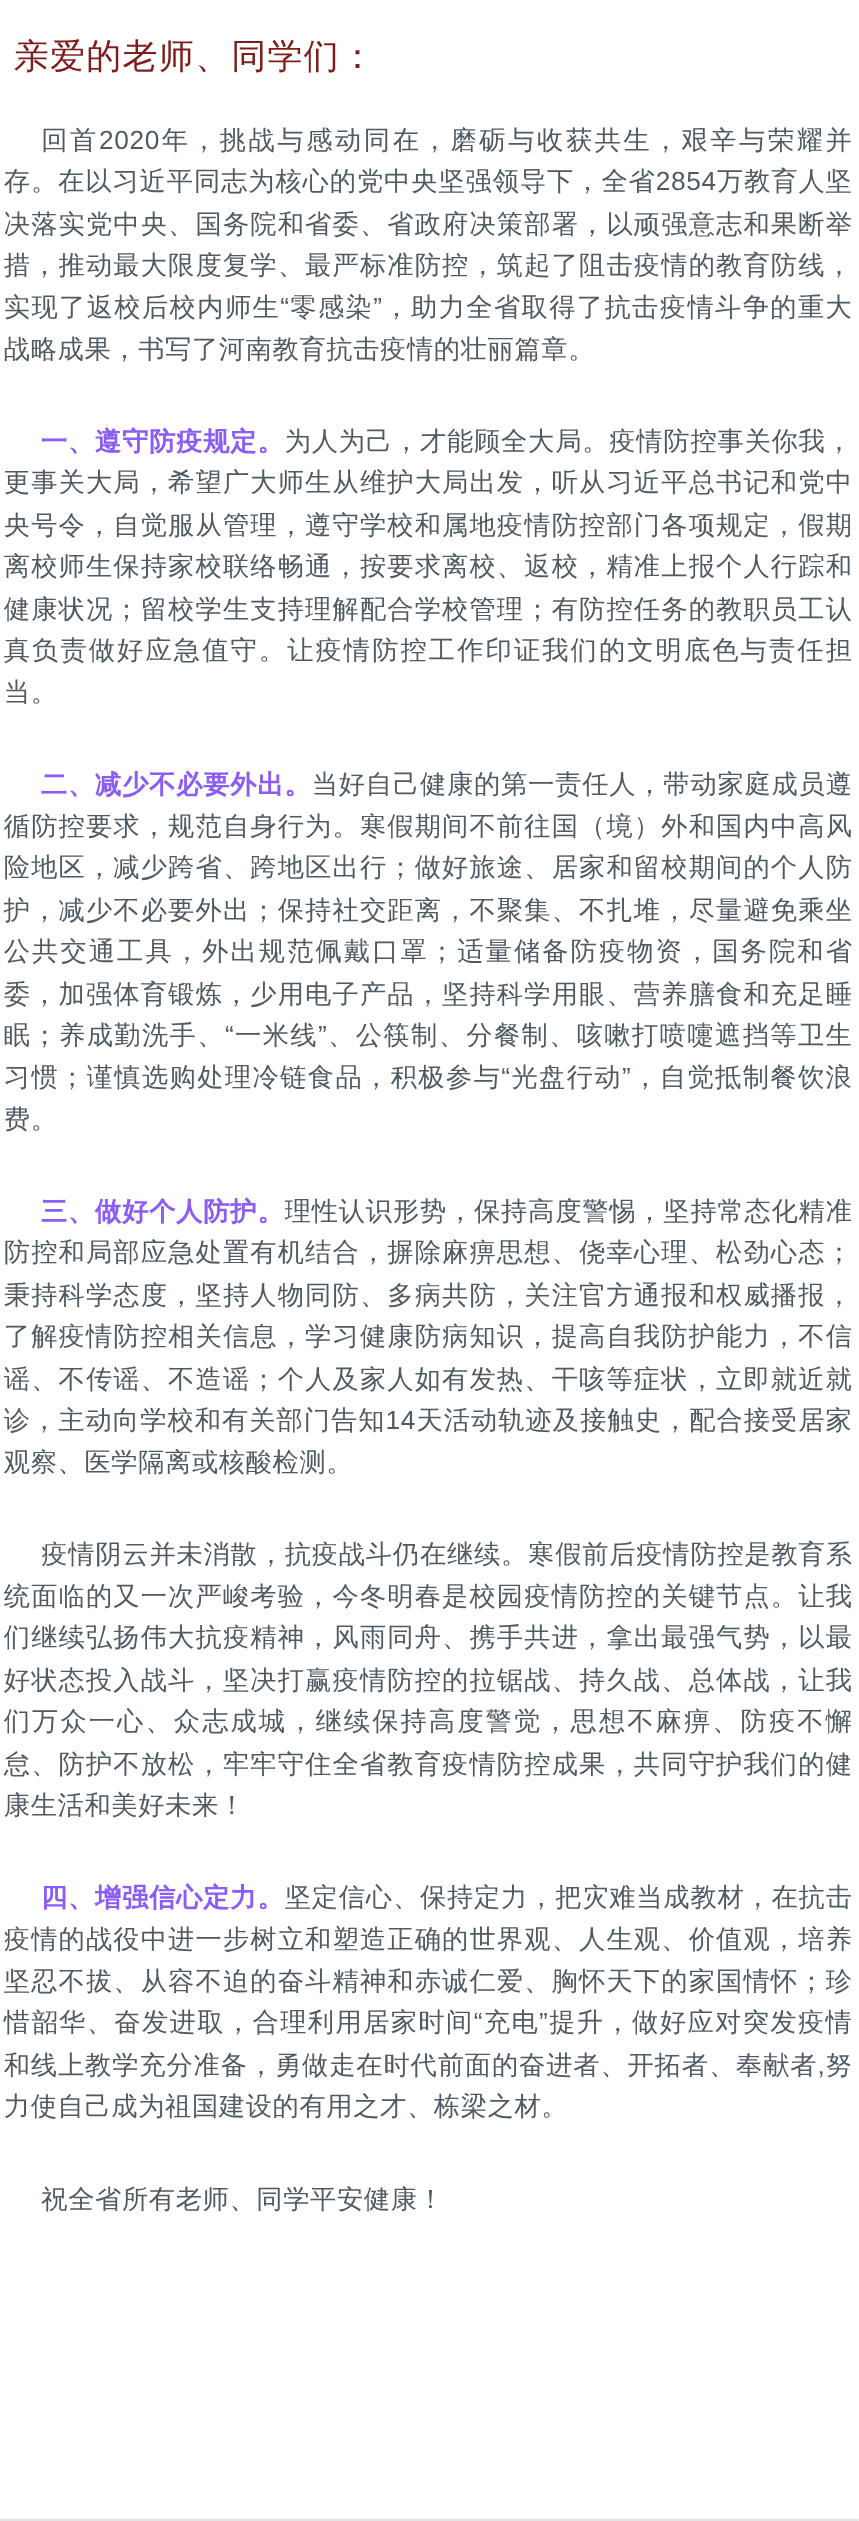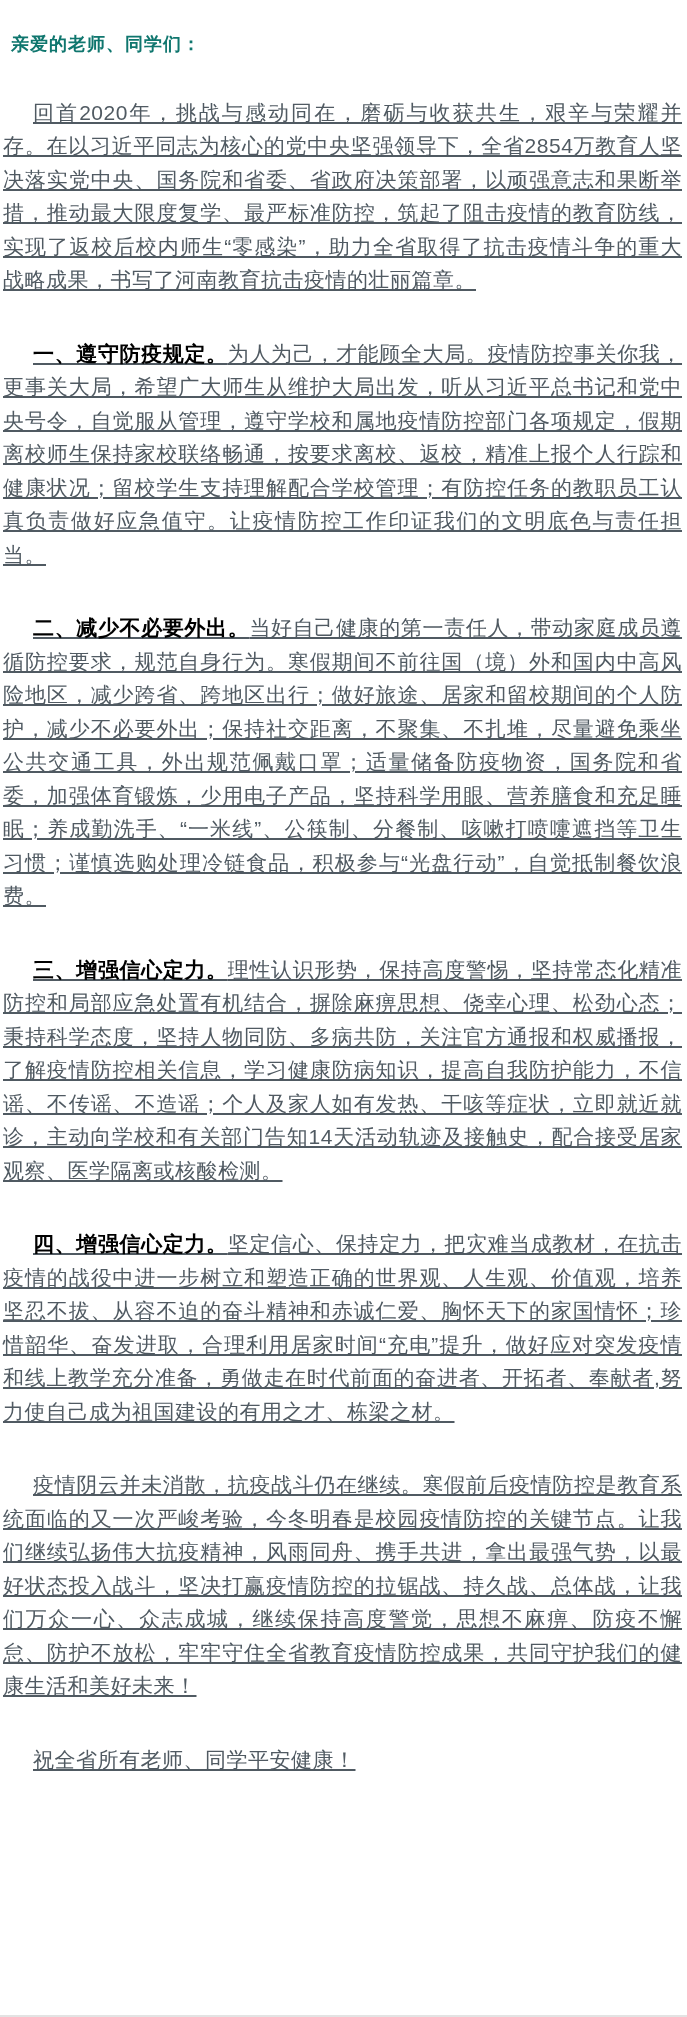--- a/index.html
+++ b/index.html
@@ -16,44 +16,43 @@
     border-bottom: 2px solid #e3e3e3;
     color: #505a62;
     font-size: 21px;
     line-height: 33.5px;
     text-align: justify;
     letter-spacing: 0.5px;
   }
   .salutation {
     margin: 0 0 34px 0;
     text-indent: 8px;
-    font-size: 18px;
-    font-weight: 700;
-    color: #0f766e;
+    font-size: 28px;
+    font-weight: 400;
+    color: #7f1d1d;
     letter-spacing: 1px;
   }
   .para {
     margin: 0 0 40px 0;
     text-indent: 30px;
-    text-decoration: underline;
   }
   .sec-title {
     font-weight: 700;
-    color: #000000;
+    color: #8b5cf6;
   }
 </style>
 </head>
 <body>
 
 <div class="page">
   <p class="salutation">亲爱的老师、同学们：</p>
 
   <div>
       <p class="para"><span>回首2020年，挑战与感动同在，磨砺与收获共生，艰辛与荣耀并存。在以习近平同志为核心的党中央坚强领导下，全省2854万教育人坚决落实党中央、国务院和省委、省政府决策部署，以顽强意志和果断举措，推动最大限度复学、最严标准防控，筑起了阻击疫情的教育防线，实现了返校后校内师生“零感染”，助力全省取得了抗击疫情斗争的重大战略成果，书写了河南教育抗击疫情的壮丽篇章。</span></p>
       <p class="para"><strong class="sec-title">一、遵守防疫规定。</strong><span>为人为己，才能顾全大局。疫情防控事关你我，更事关大局，希望广大师生从维护大局出发，听从习近平总书记和党中央号令，自觉服从管理，遵守学校和属地疫情防控部门各项规定，假期离校师生保持家校联络畅通，按要求离校、返校，精准上报个人行踪和健康状况；留校学生支持理解配合学校管理；有防控任务的教职员工认真负责做好应急值守。让疫情防控工作印证我们的文明底色与责任担当。</span></p>
       <p class="para"><strong class="sec-title">二、减少不必要外出。</strong><span>当好自己健康的第一责任人，带动家庭成员遵循防控要求，规范自身行为。寒假期间不前往国（境）外和国内中高风险地区，减少跨省、跨地区出行；做好旅途、居家和留校期间的个人防护，减少不必要外出；保持社交距离，不聚集、不扎堆，尽量避免乘坐公共交通工具，外出规范佩戴口罩；适量储备防疫物资，国务院和省委，加强体育锻炼，少用电子产品，坚持科学用眼、营养膳食和充足睡眠；养成勤洗手、“一米线”、公筷制、分餐制、咳嗽打喷嚏遮挡等卫生习惯；谨慎选购处理冷链食品，积极参与“光盘行动”，自觉抵制餐饮浪费。</span></p>
-      <p class="para"><strong class="sec-title">三、增强信心定力。</strong><span>理性认识形势，保持高度警惕，坚持常态化精准防控和局部应急处置有机结合，摒除麻痹思想、侥幸心理、松劲心态；秉持科学态度，坚持人物同防、多病共防，关注官方通报和权威播报，了解疫情防控相关信息，学习健康防病知识，提高自我防护能力，不信谣、不传谣、不造谣；个人及家人如有发热、干咳等症状，立即就近就诊，主动向学校和有关部门告知14天活动轨迹及接触史，配合接受居家观察、医学隔离或核酸检测。</span></p>
+      <p class="para"><strong class="sec-title">三、做好个人防护。</strong><span>理性认识形势，保持高度警惕，坚持常态化精准防控和局部应急处置有机结合，摒除麻痹思想、侥幸心理、松劲心态；秉持科学态度，坚持人物同防、多病共防，关注官方通报和权威播报，了解疫情防控相关信息，学习健康防病知识，提高自我防护能力，不信谣、不传谣、不造谣；个人及家人如有发热、干咳等症状，立即就近就诊，主动向学校和有关部门告知14天活动轨迹及接触史，配合接受居家观察、医学隔离或核酸检测。</span></p>
+      <p class="para"><span>疫情阴云并未消散，抗疫战斗仍在继续。寒假前后疫情防控是教育系统面临的又一次严峻考验，今冬明春是校园疫情防控的关键节点。让我们继续弘扬伟大抗疫精神，风雨同舟、携手共进，拿出最强气势，以最好状态投入战斗，坚决打赢疫情防控的拉锯战、持久战、总体战，让我们万众一心、众志成城，继续保持高度警觉，思想不麻痹、防疫不懈怠、防护不放松，牢牢守住全省教育疫情防控成果，共同守护我们的健康生活和美好未来！</span></p>
       <p class="para"><strong class="sec-title">四、增强信心定力。</strong><span>坚定信心、保持定力，把灾难当成教材，在抗击疫情的战役中进一步树立和塑造正确的世界观、人生观、价值观，培养坚忍不拔、从容不迫的奋斗精神和赤诚仁爱、胸怀天下的家国情怀；珍惜韶华、奋发进取，合理利用居家时间“充电”提升，做好应对突发疫情和线上教学充分准备，勇做走在时代前面的奋进者、开拓者、奉献者,努力使自己成为祖国建设的有用之才、栋梁之材。</span></p>
-      <p class="para"><span>疫情阴云并未消散，抗疫战斗仍在继续。寒假前后疫情防控是教育系统面临的又一次严峻考验，今冬明春是校园疫情防控的关键节点。让我们继续弘扬伟大抗疫精神，风雨同舟、携手共进，拿出最强气势，以最好状态投入战斗，坚决打赢疫情防控的拉锯战、持久战、总体战，让我们万众一心、众志成城，继续保持高度警觉，思想不麻痹、防疫不懈怠、防护不放松，牢牢守住全省教育疫情防控成果，共同守护我们的健康生活和美好未来！</span></p>
       <p class="para"><span>祝全省所有老师、同学平安健康！</span></p>
     </div>
 
 </div>
 
 </body></html>

